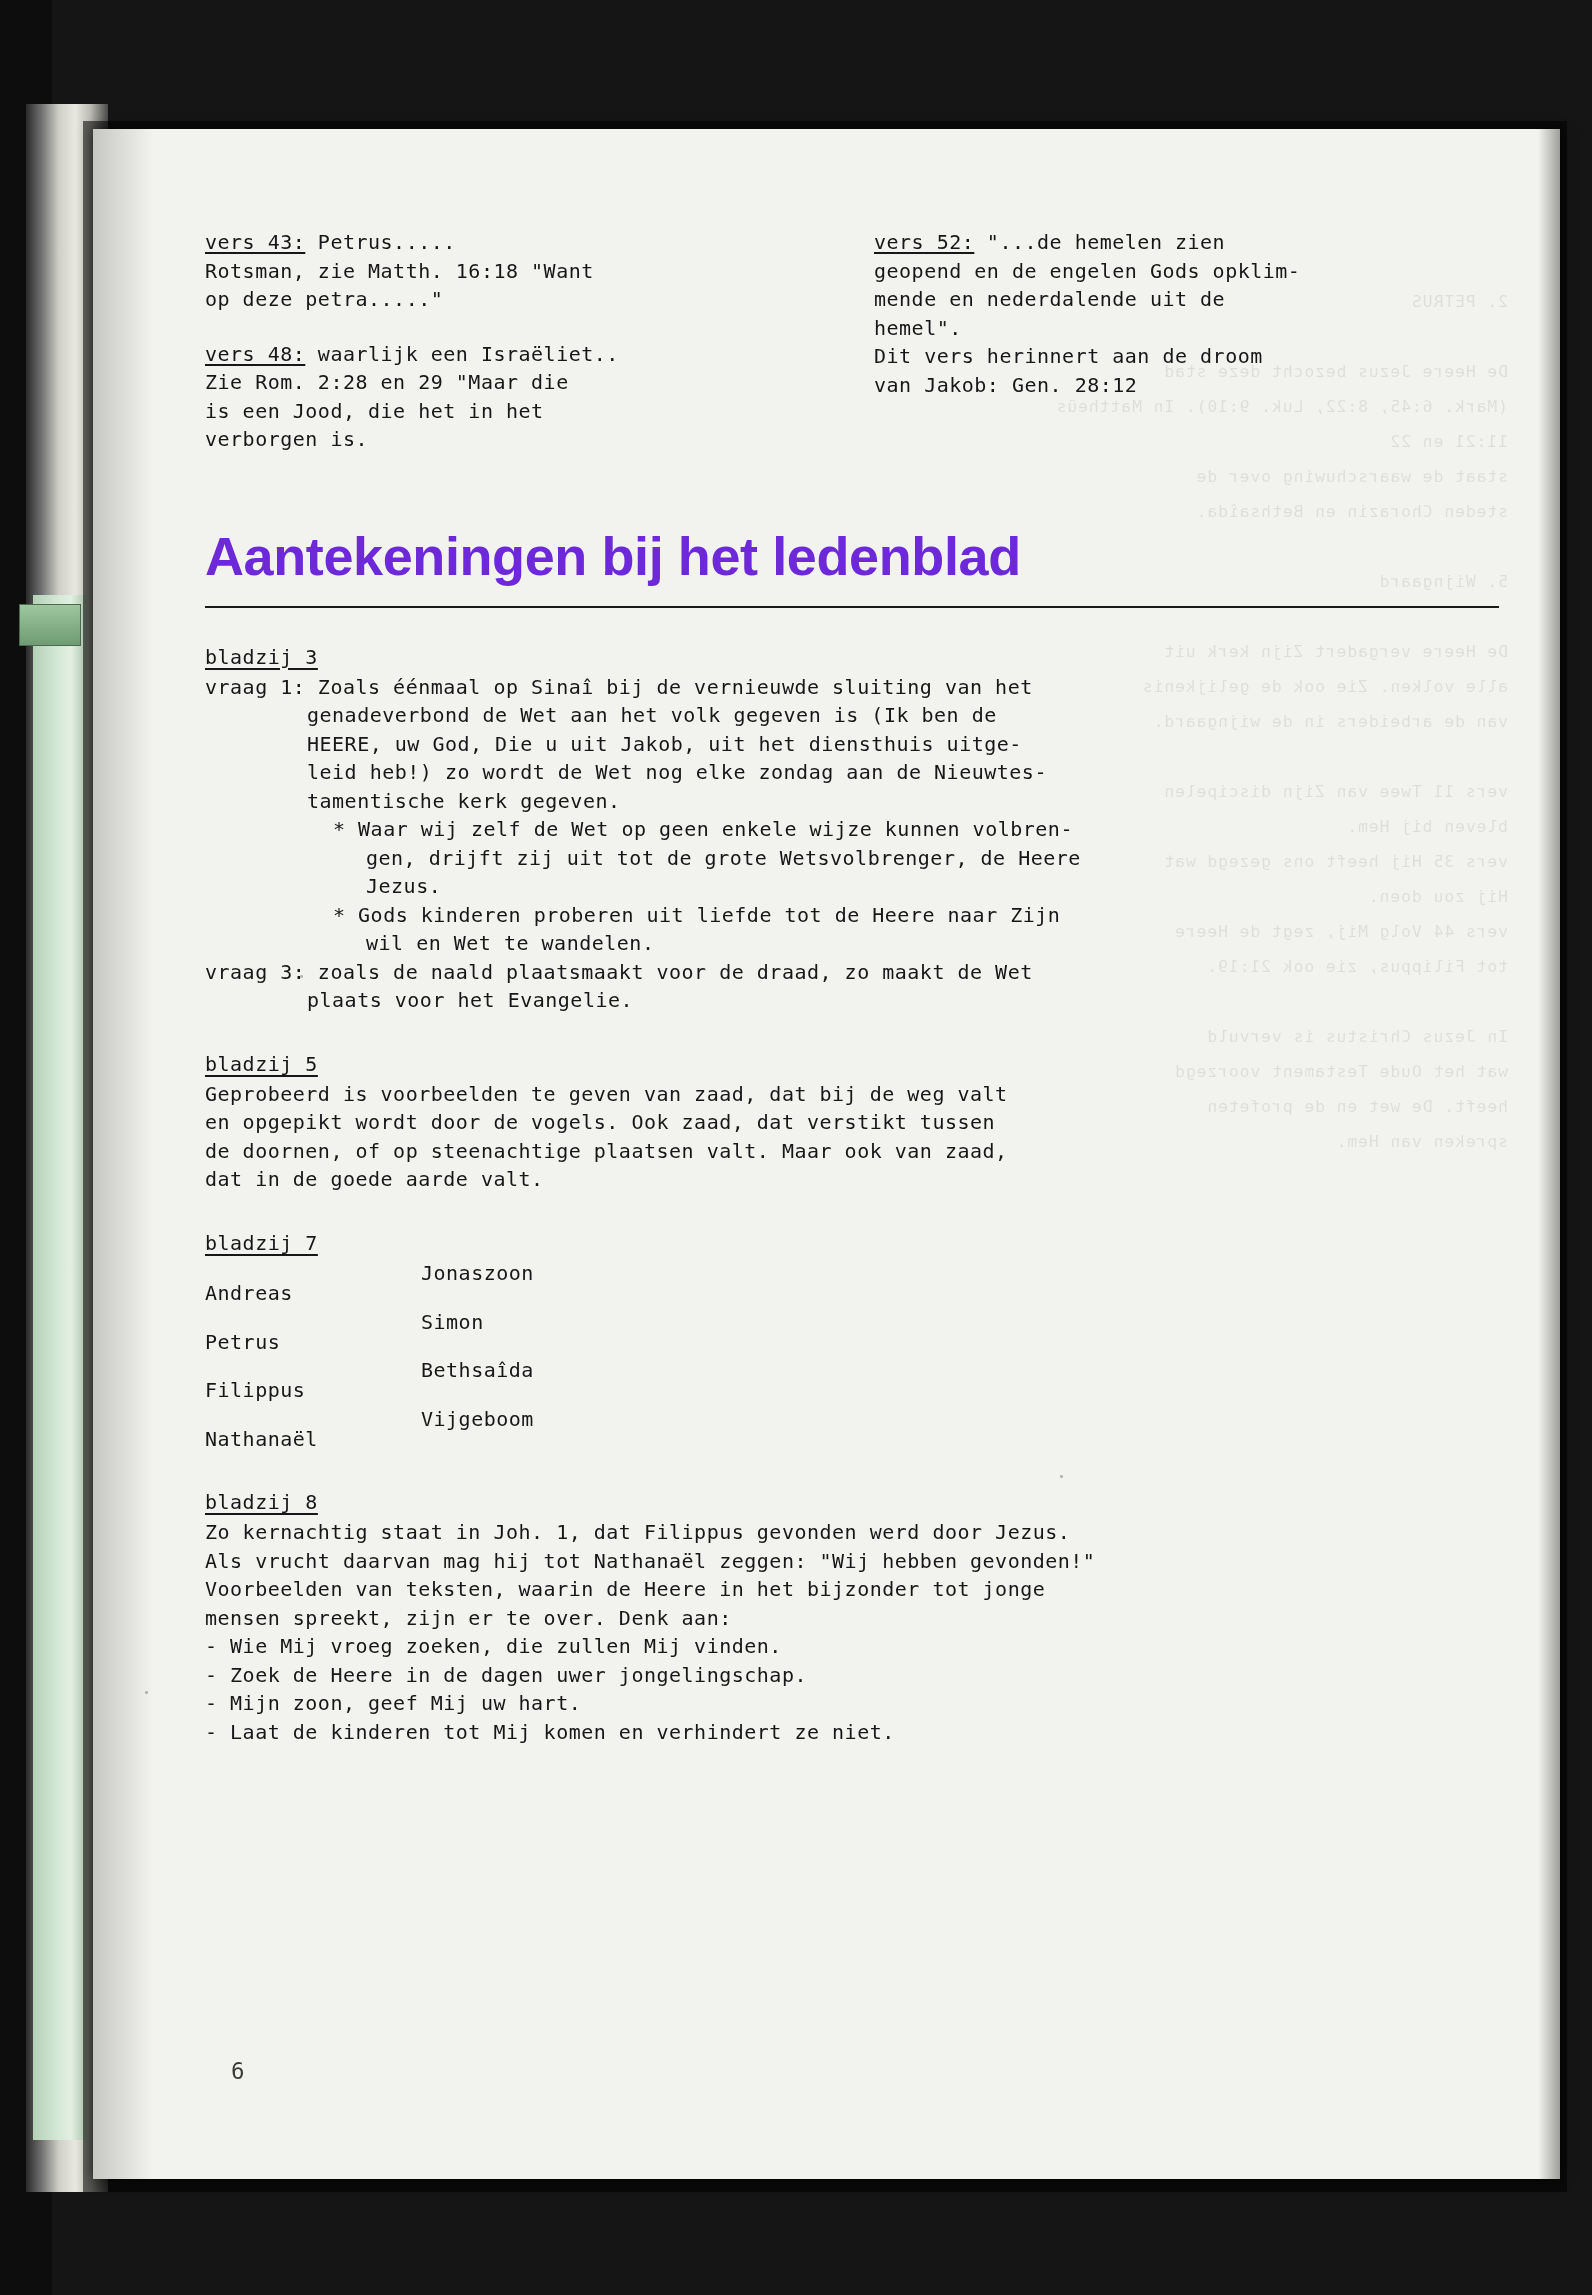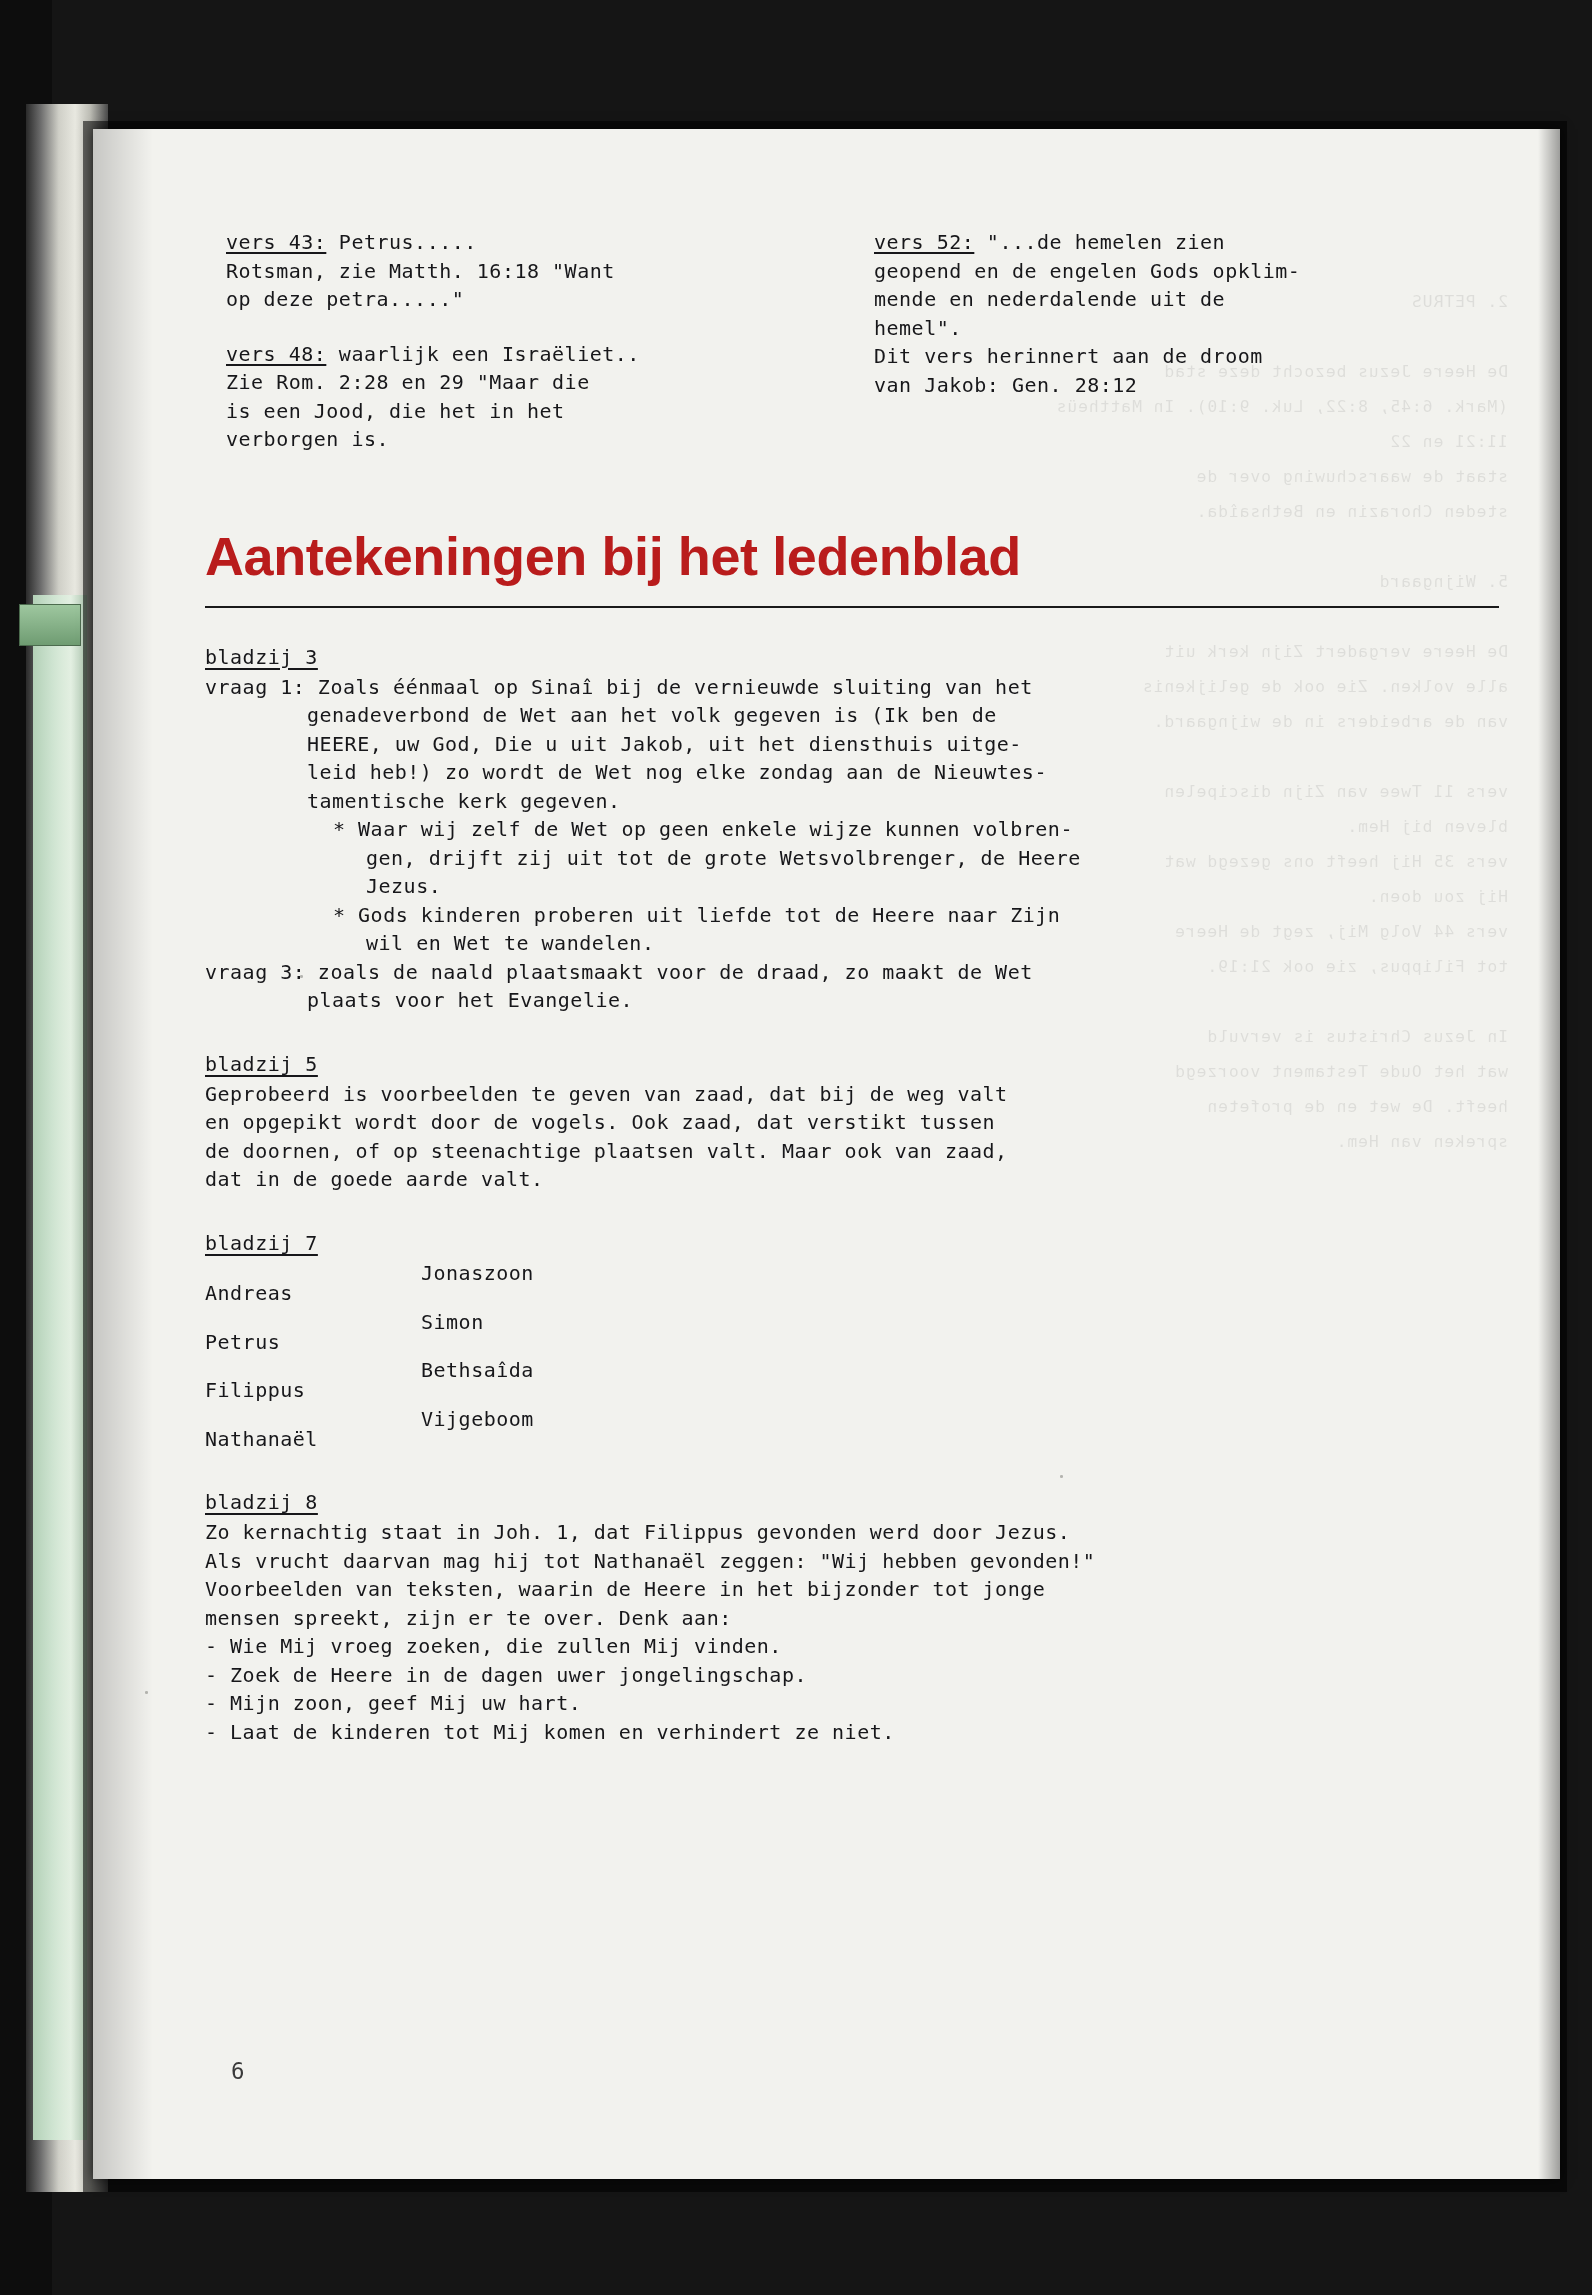--- a/index.html
+++ b/index.html
@@ -102,34 +102,33 @@
   .mono {
     font-family: "DejaVu Sans Mono", monospace;
     color: #17171a;
     font-size: 20px;
     line-height: 28.5px;
     letter-spacing: 0.5px;
     white-space: pre-wrap;
   }
   .cols {
     display: flex;
-    gap: 27px;
-    justify-content: center;
+    gap: 48px;
   }
   .col-left { width: 621px; }
   .col-right { width: 604px; }
   .u { text-decoration: underline; text-underline-offset: 2.6px; }
   .blk { margin-bottom: 26px; }
 
   h1.title {
     font-family: "Liberation Sans", sans-serif;
     font-weight: bold;
     font-size: 54px;
     letter-spacing: -0.4px;
-    color: #b91c1c;
+    color: #6d28d9;
     margin: 45px 0 8.6px 0;
     border-bottom: 2.6px solid #1a1a1a;
     padding-bottom: 19px;
   }
 
   .section { margin-top: 35px; }
   .sec-head {
     display: inline-block;
     text-decoration: underline;
     text-underline-offset: 3.5px;

